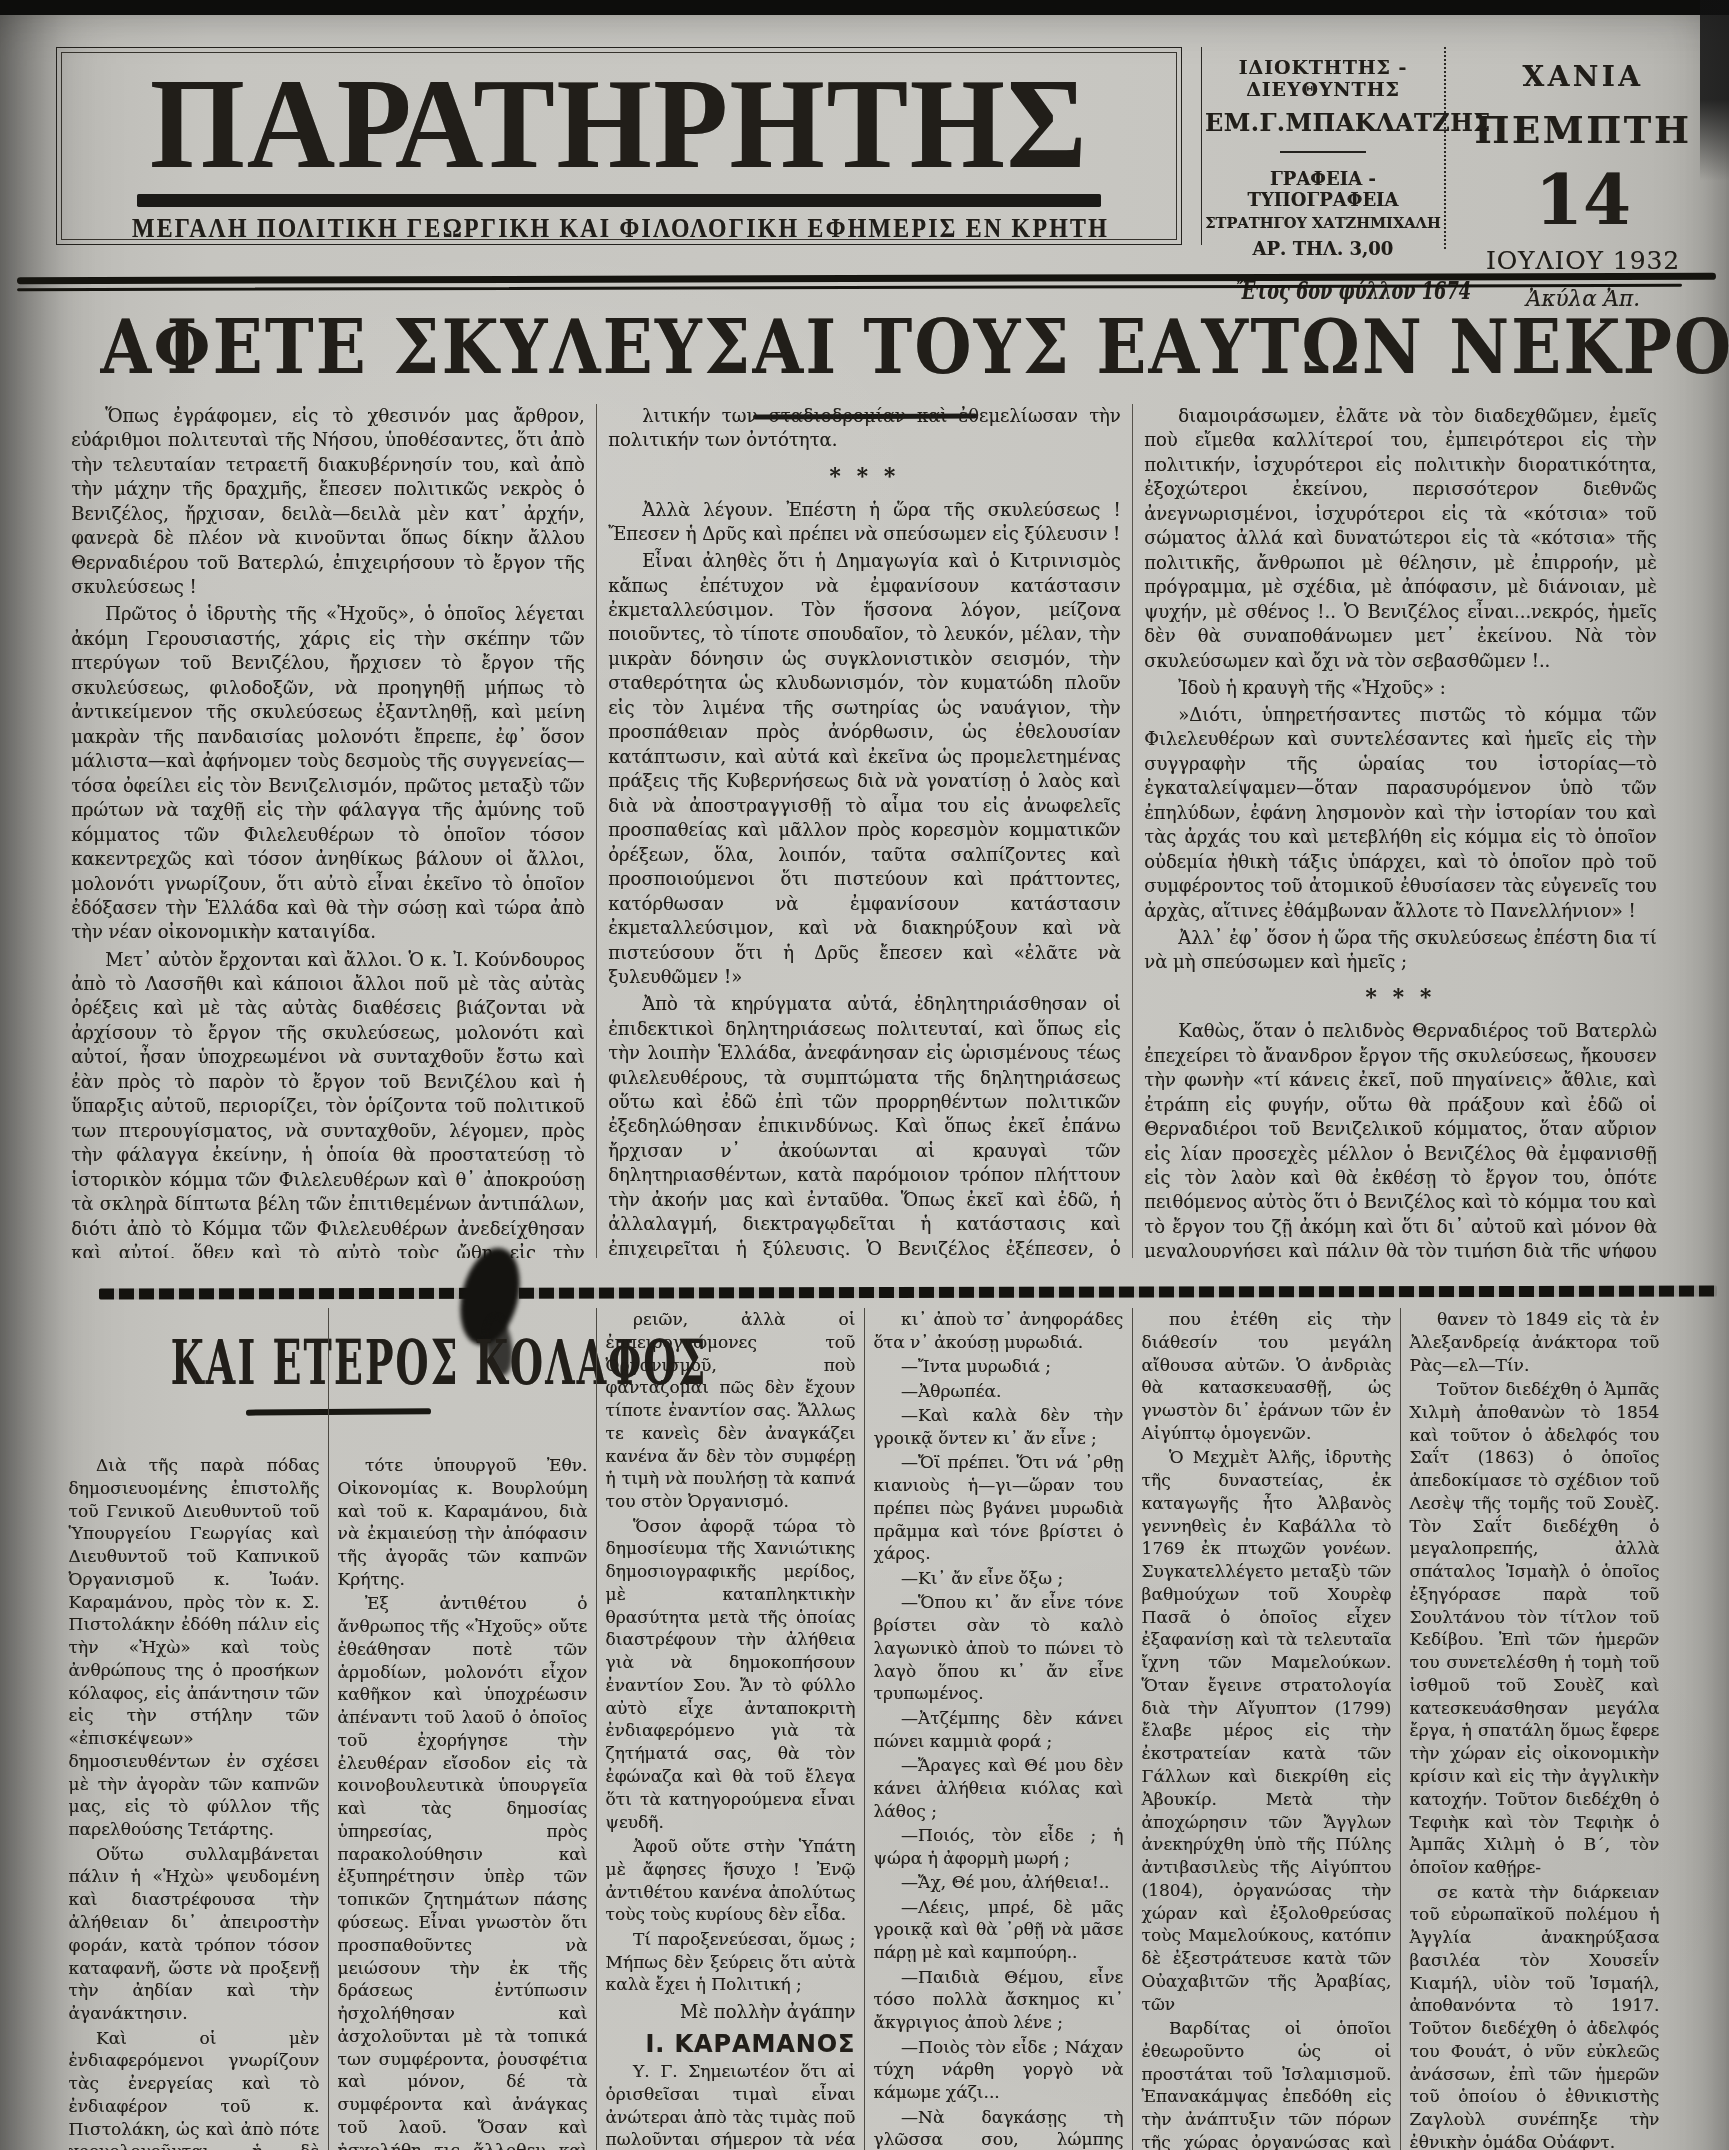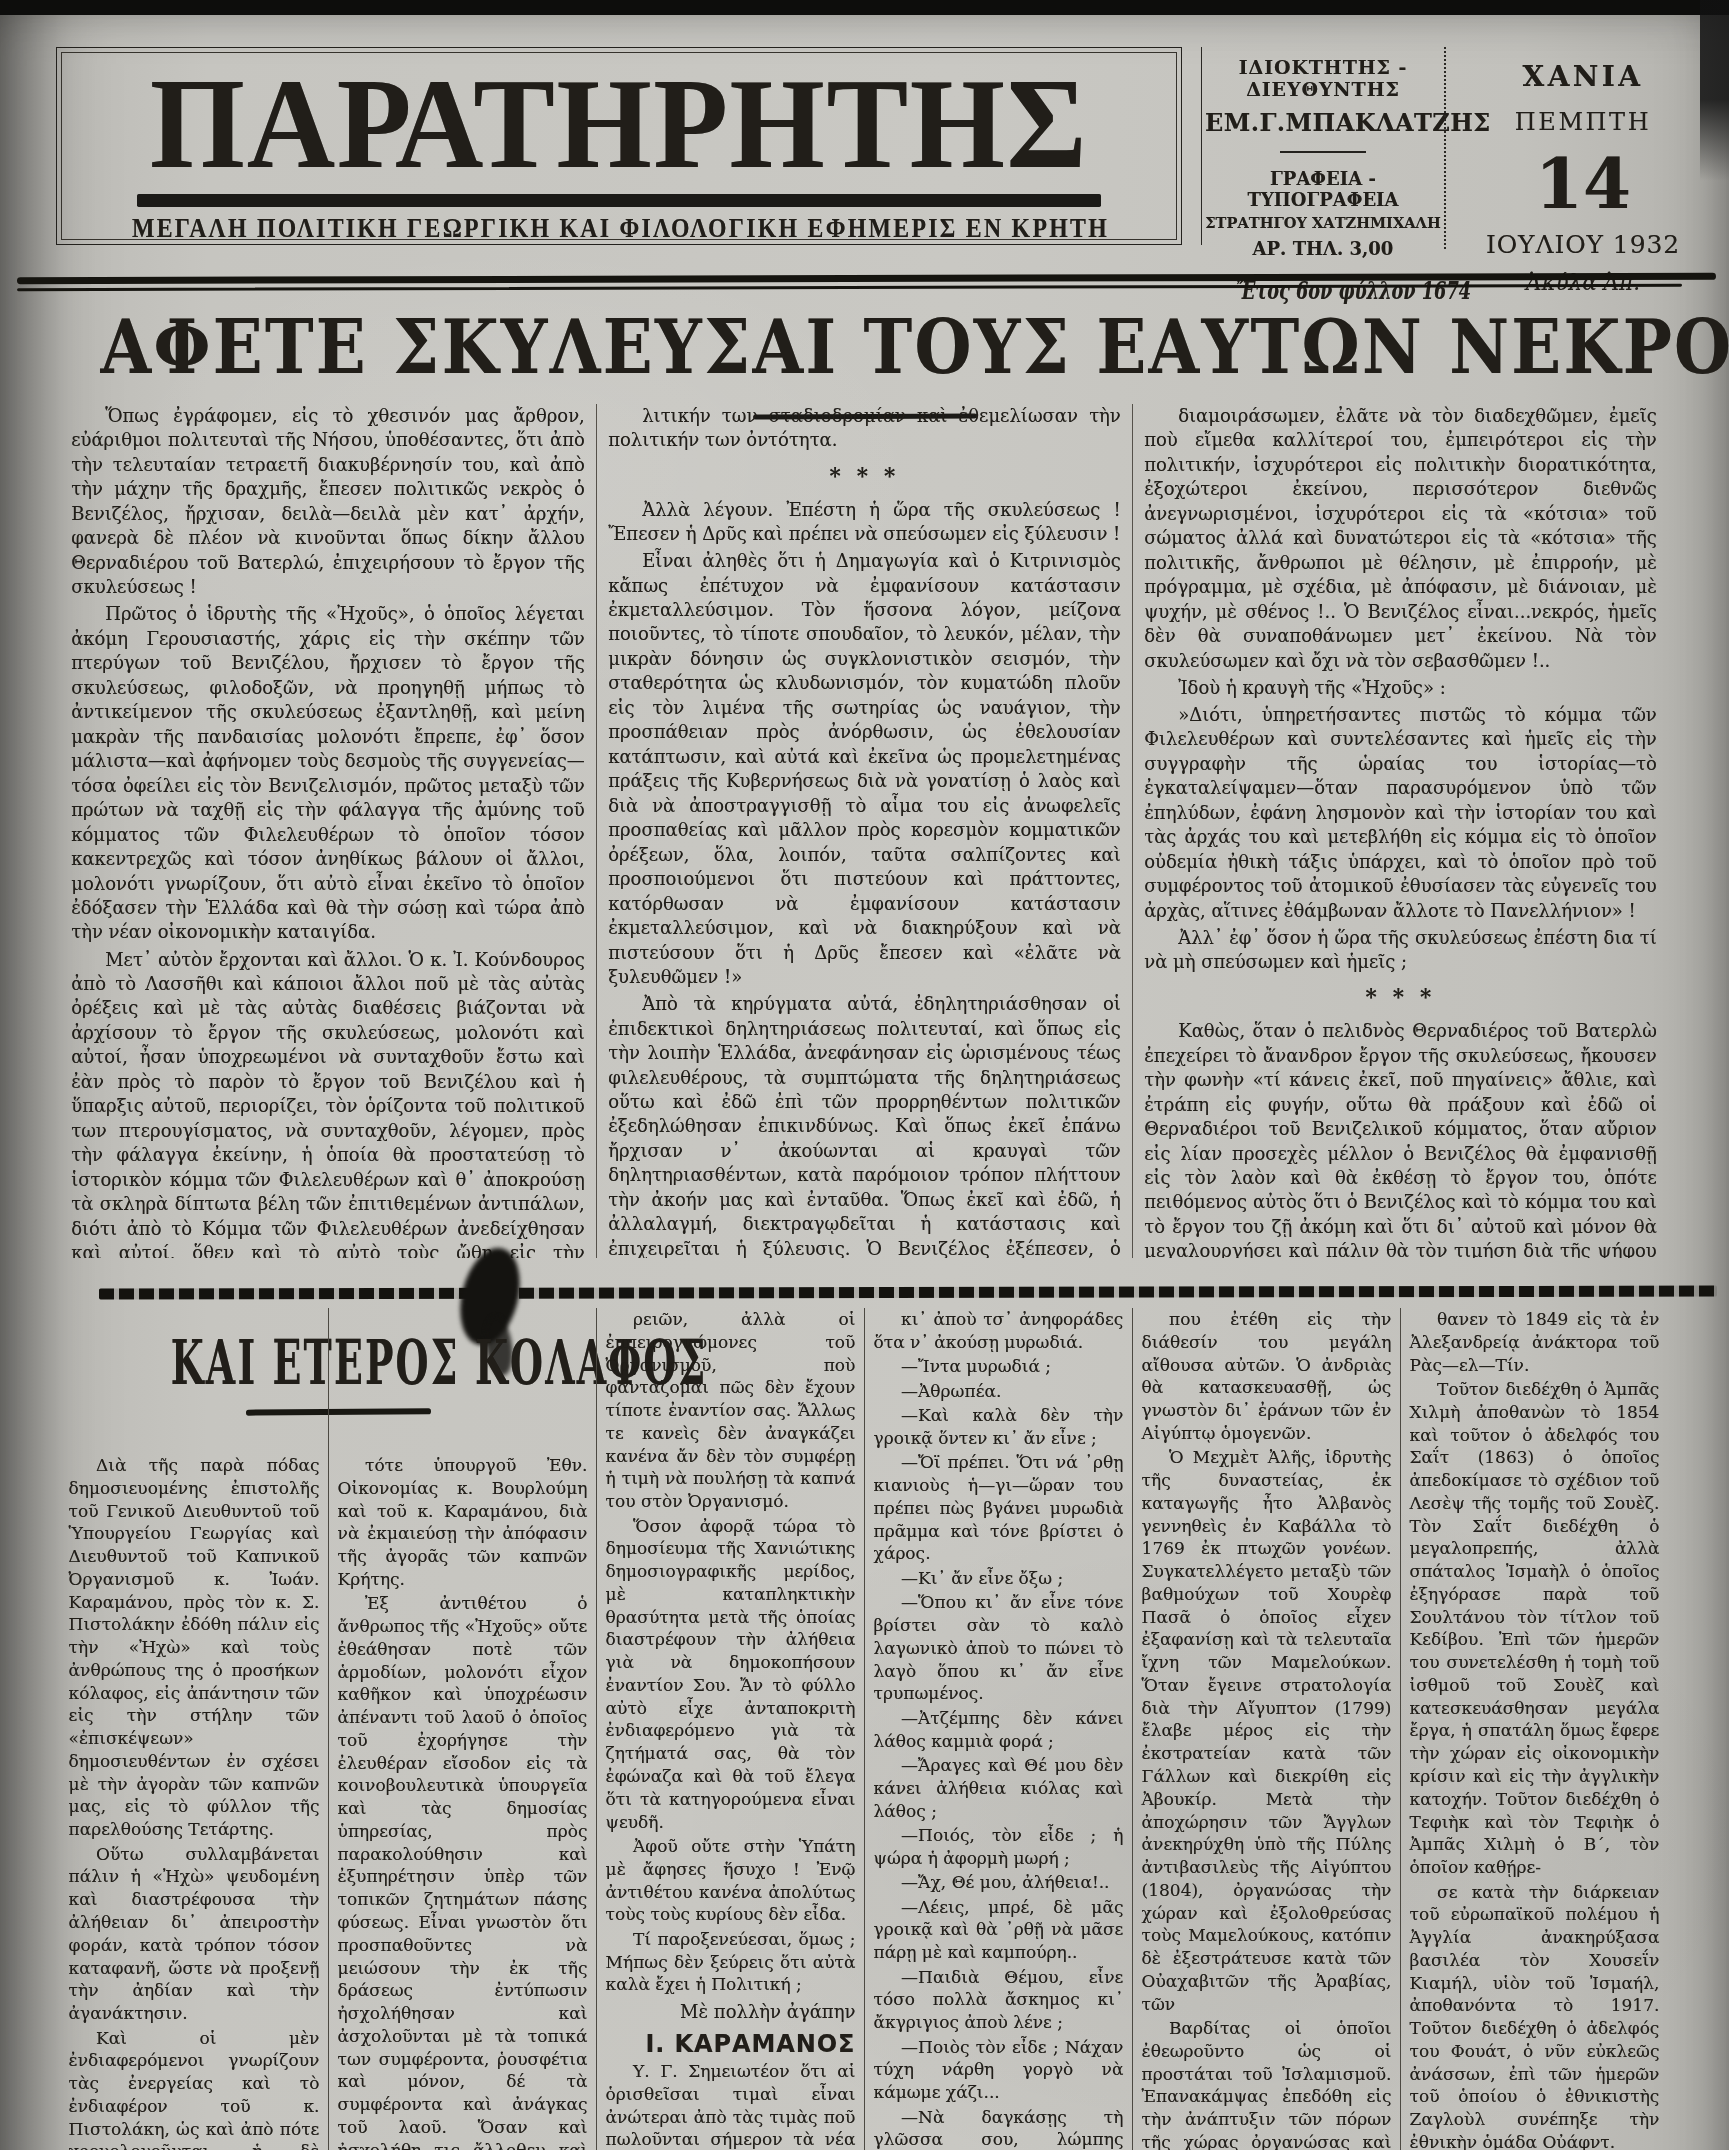--- a/index.html
+++ b/index.html
@@ -32,21 +32,21 @@
   .pub-box{position:absolute;left:1205px;top:56px;width:236px;text-align:center;}
   .pub-box .l1{font-size:19px;font-weight:bold;letter-spacing:0.9px;}
   .pub-box .l2{font-size:24px;font-weight:bold;margin-top:7.7px;letter-spacing:0.4px;}
   .pub-box .shortrule{width:86px;height:2.2px;background:#23211d;margin:14.6px auto;}
   .pub-box .l3{font-size:18px;font-weight:bold;}
   .pub-box .l4{font-size:14.6px;font-weight:bold;margin-top:4.3px;}
   .pub-box .l5{font-size:18px;font-weight:bold;margin-top:6.9px;}
   .pub-box .issue{font-size:24px;font-style:italic;font-weight:bold;margin-top:17px;white-space:nowrap;}
   .date-box{position:absolute;left:1454px;top:60px;width:258px;text-align:center;}
   .date-box .city{font-size:28px;font-weight:bold;letter-spacing:3.4px;}
-  .date-box .wday{font-size:24px;font-weight:normal;letter-spacing:2.6px;margin-top:14.6px;}
+  .date-box .wday{font-size:37px;font-weight:bold;letter-spacing:2.6px;margin-top:14.6px;}
   .date-box .day{font-size:69px;font-weight:bold;margin-top:13px;line-height:1;}
   .date-box .monthyear{font-size:25px;margin-top:12px;letter-spacing:0.9px;}
   .date-box .saint{font-size:21.5px;font-style:italic;margin-top:11.2px;}
 
   .wavy{position:absolute;left:17px;top:275px;width:1699px;transform:rotate(-.15deg);}
   .wavy .a{height:6.9px;background:#15140f;border-radius:3.4px;}
   .wavy .b{height:3px;background:#15140f;margin-top:3.9px;border-radius:1.7px;width:98%;}
 
   
   .headline1{position:absolute;left:0;top:304px;width:1730px;text-align:center;font-weight:bold;
@@ -182,21 +182,21 @@
 
     <div class="bcol">
       <div>
           <p>κι᾽ ἀποὺ τσ᾽ ἀνηφοράδες ὅτα ν᾽ ἀκούσῃ μυρωδιά.</p>
           <p>—Ἴντα μυρωδιά ;</p>
           <p>—Ἀθρωπέα.</p>
           <p>—Καὶ καλὰ δὲν τὴν γροικᾷ ὅντεν κι᾽ ἄν εἶνε ;</p>
           <p>—Ὄϊ πρέπει. Ὅτι νά ᾽ρθῃ κιανιοὺς ἡ—γι—ὥραν του πρέπει πὼς βγάνει μυρωδιὰ πρᾶμμα καὶ τόνε βρίστει ὁ χάρος.</p>
           <p>—Κι᾽ ἄν εἶνε ὄξω ;</p>
           <p>—Ὅπου κι᾽ ἄν εἶνε τόνε βρίστει σὰν τὸ καλὸ λαγωνικὸ ἀποὺ το πώνει τὸ λαγὸ ὅπου κι᾽ ἄν εἶνε τρυπωμένος.</p>
-          <p>—Ἀτζέμπης δὲν κάνει λάθος καμμιὰ φορά ;</p>
+          <p>—Ἀτζέμπης δὲν κάνει πώνει καμμιὰ φορά ;</p>
           <p>—Ἄραγες καὶ Θέ μου δὲν κάνει ἀλήθεια κιόλας καὶ λάθος ;</p>
           <p>—Ποιός, τὸν εἶδε ; ἡ ψώρα ἡ ἀφορμὴ μωρή ;</p>
           <p>—Ἄχ, Θέ μου, ἀλήθεια!..</p>
           <p>—Λέεις, μπρέ, δὲ μᾶς γροικᾷ καὶ θὰ ᾽ρθῇ νὰ μᾶσε πάρῃ μὲ καὶ καμπούρη..</p>
           <p>—Παιδιὰ Θέμου, εἶνε τόσο πολλὰ ἄσκημος κι᾽ ἄκγριγιος ἀποὺ λένε ;</p>
           <p>—Ποιὸς τὸν εἶδε ; Νάχαν τύχη νάρθη γοργὸ νὰ κάμωμε χάζι...</p>
           <p>—Νὰ δαγκάσῃς τὴ γλῶσσα σου, λώμπης ἐβαρέθηκες ἀποὺν τὰ ἐδὰ τὴ ζωή σου ; ὡς θὰ τόνε δῆς θὰ κακαρώσῃς τὴν ἴδια ὥρα. Δὲν τὸ σκεύεσαι ;</p>
         </div>
 
     </div>

